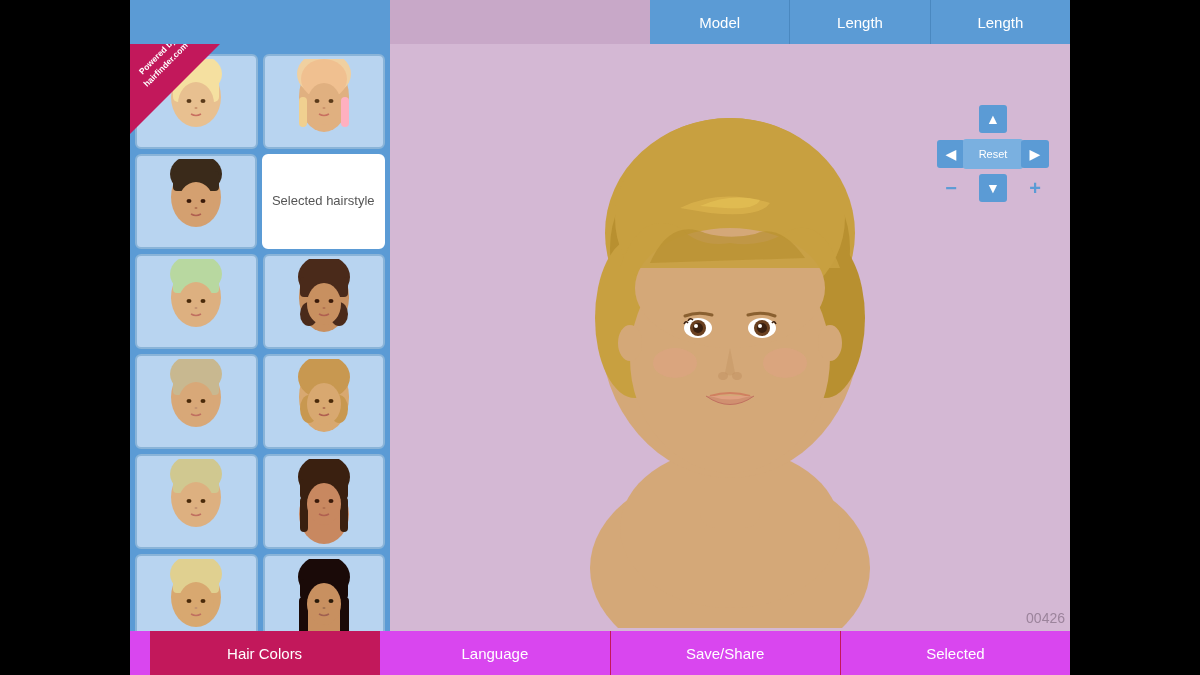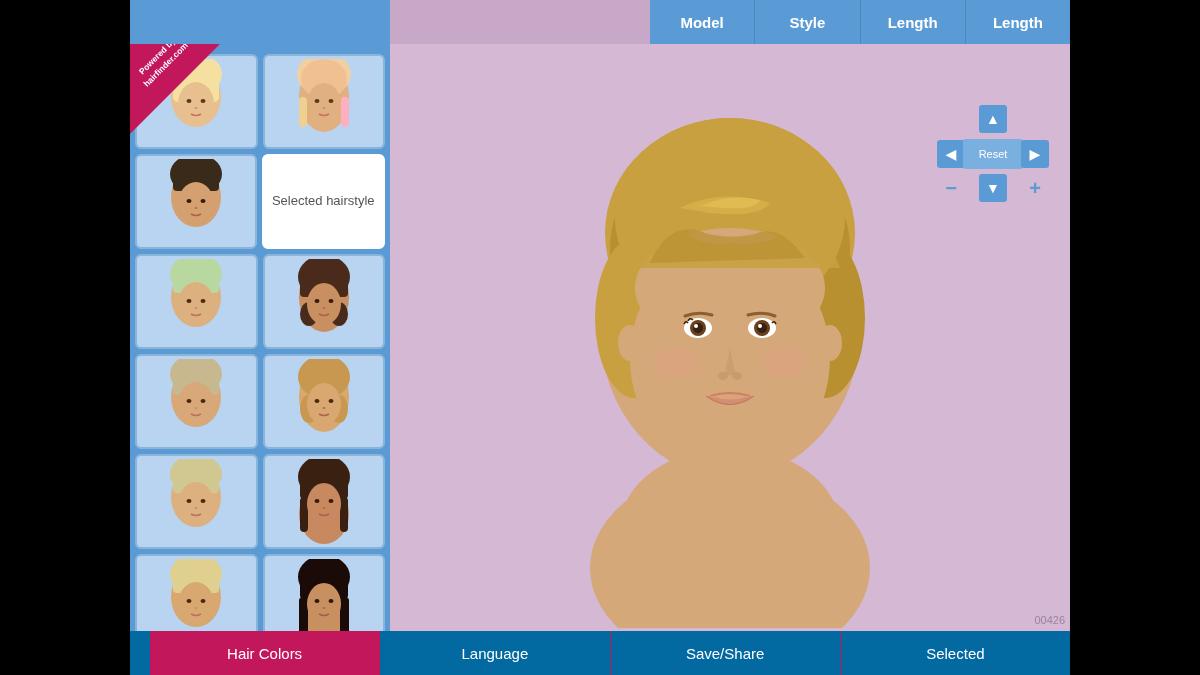--- a/index.html
+++ b/index.html
@@ -29,21 +29,21 @@
       margin-left: 260px;
       flex-shrink: 0;
     }
     .top-nav-item {
       flex: 1;
       display: flex;
       align-items: center;
       justify-content: center;
       color: white;
       font-size: 15px;
-      font-weight: 700;
+      font-weight: 400;
       cursor: pointer;
       border-right: 1px solid #4a88c0;
     }
     .top-nav-item:last-child { border-right: none; }
 
     
     #main-area {
       display: flex;
       flex: 1;
       overflow: hidden;
@@ -158,28 +158,28 @@
       display: flex;
       align-items: center;
       justify-content: center;
     }
 
     
     #watermark {
       position: absolute;
       bottom: 5px;
       right: 5px;
-      font-size: 11px;
+      font-size: 14px;
       color: rgba(100,80,100,0.5);
     }
 
     
     #bottom-nav {
       display: flex;
-      background: #0369a1;
+      background: #d946ef;
       height: 44px;
       flex-shrink: 0;
       padding-left: 20px;
     }
     .bottom-nav-item {
       flex: 1;
       display: flex;
       align-items: center;
       justify-content: center;
       color: white;
@@ -195,21 +195,20 @@
 <body>
 
 <div id="app">
 
   <div style="display:flex; flex-shrink:0;">
     <div style="width:260px; background:#5b9bd5; height:44px; display:flex; align-items:center; justify-content:center;">
       
     </div>
     <div id="top-nav" style="flex:1; display:flex; background:#5b9bd5; height:44px;">
       <div class="top-nav-item">Model</div>
-      <div class="top-nav-item">Style</div>
       <div class="top-nav-item">Length</div>
       <div class="top-nav-item">Length</div>
     </div>
   </div>
 
   <div id="main-area">
 
     <div id="sidebar">
 
       <div style="position:absolute; top:0; left:0; width:90px; height:90px; z-index:10; overflow:hidden; pointer-events:none;">

